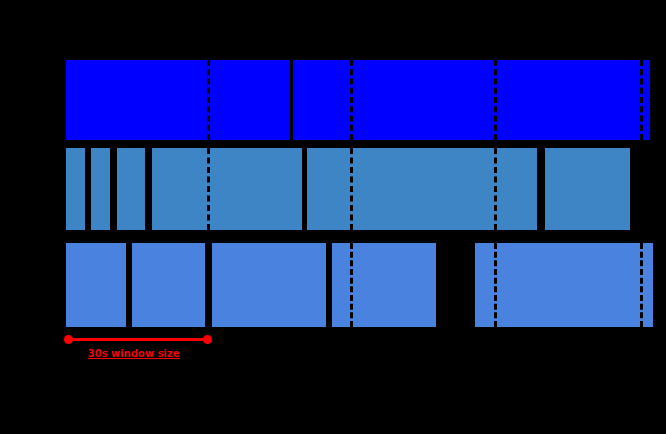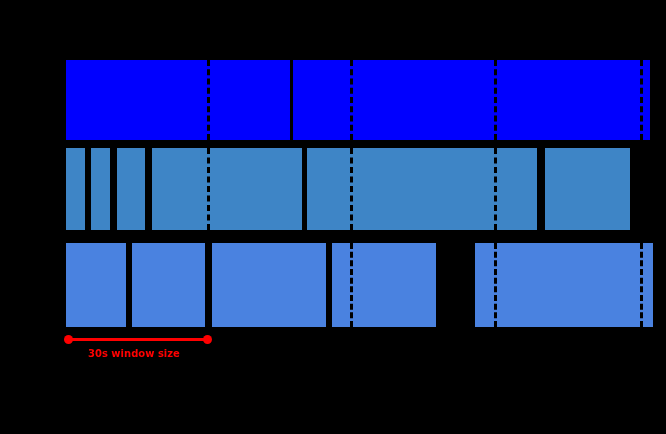--- a/index.html
+++ b/index.html
@@ -94,15 +94,15 @@
       <div class="dash" style="left: 350px; top: 148px; height: 82px; border-left-color: rgb(0, 0, 0);"></div>
       <div class="dash" style="left: 350px; top: 243px; height: 84px; border-left-color: rgb(0, 0, 0);"></div>
       <div class="dash" style="left: 494px; top: 60px; height: 80px; border-left-color: rgb(0, 0, 0);"></div>
       <div class="dash" style="left: 494px; top: 148px; height: 82px; border-left-color: rgb(0, 0, 0);"></div>
       <div class="dash" style="left: 494px; top: 243px; height: 84px; border-left-color: rgb(0, 0, 0);"></div>
       <div class="dash" style="left: 640px; top: 60px; height: 80px; border-left-color: rgb(0, 0, 0);"></div>
       <div class="dash" style="left: 640px; top: 243px; height: 84px; border-left-color: rgb(0, 0, 0);"></div>
       <div class="annot-line" style="left: 68px; top: 338px; width: 139px; background: rgb(255, 0, 0);"></div>
       <div class="annot-cap" style="left: 64px; top: 335px; background: rgb(255, 0, 0);"></div>
       <div class="annot-cap" style="left: 203px; top: 335px; background: rgb(255, 0, 0);"></div>
-      <div class="annot-label" style="left: 88px; top: 348px; color: rgb(255, 0, 0);">30s window size</div>
+      <div class="annot-label" style="left: 88px; top: 348px; color: rgb(255, 0, 0); text-decoration: underline;">30s window size</div>
     </div>
 </div>
 
 </body></html>

